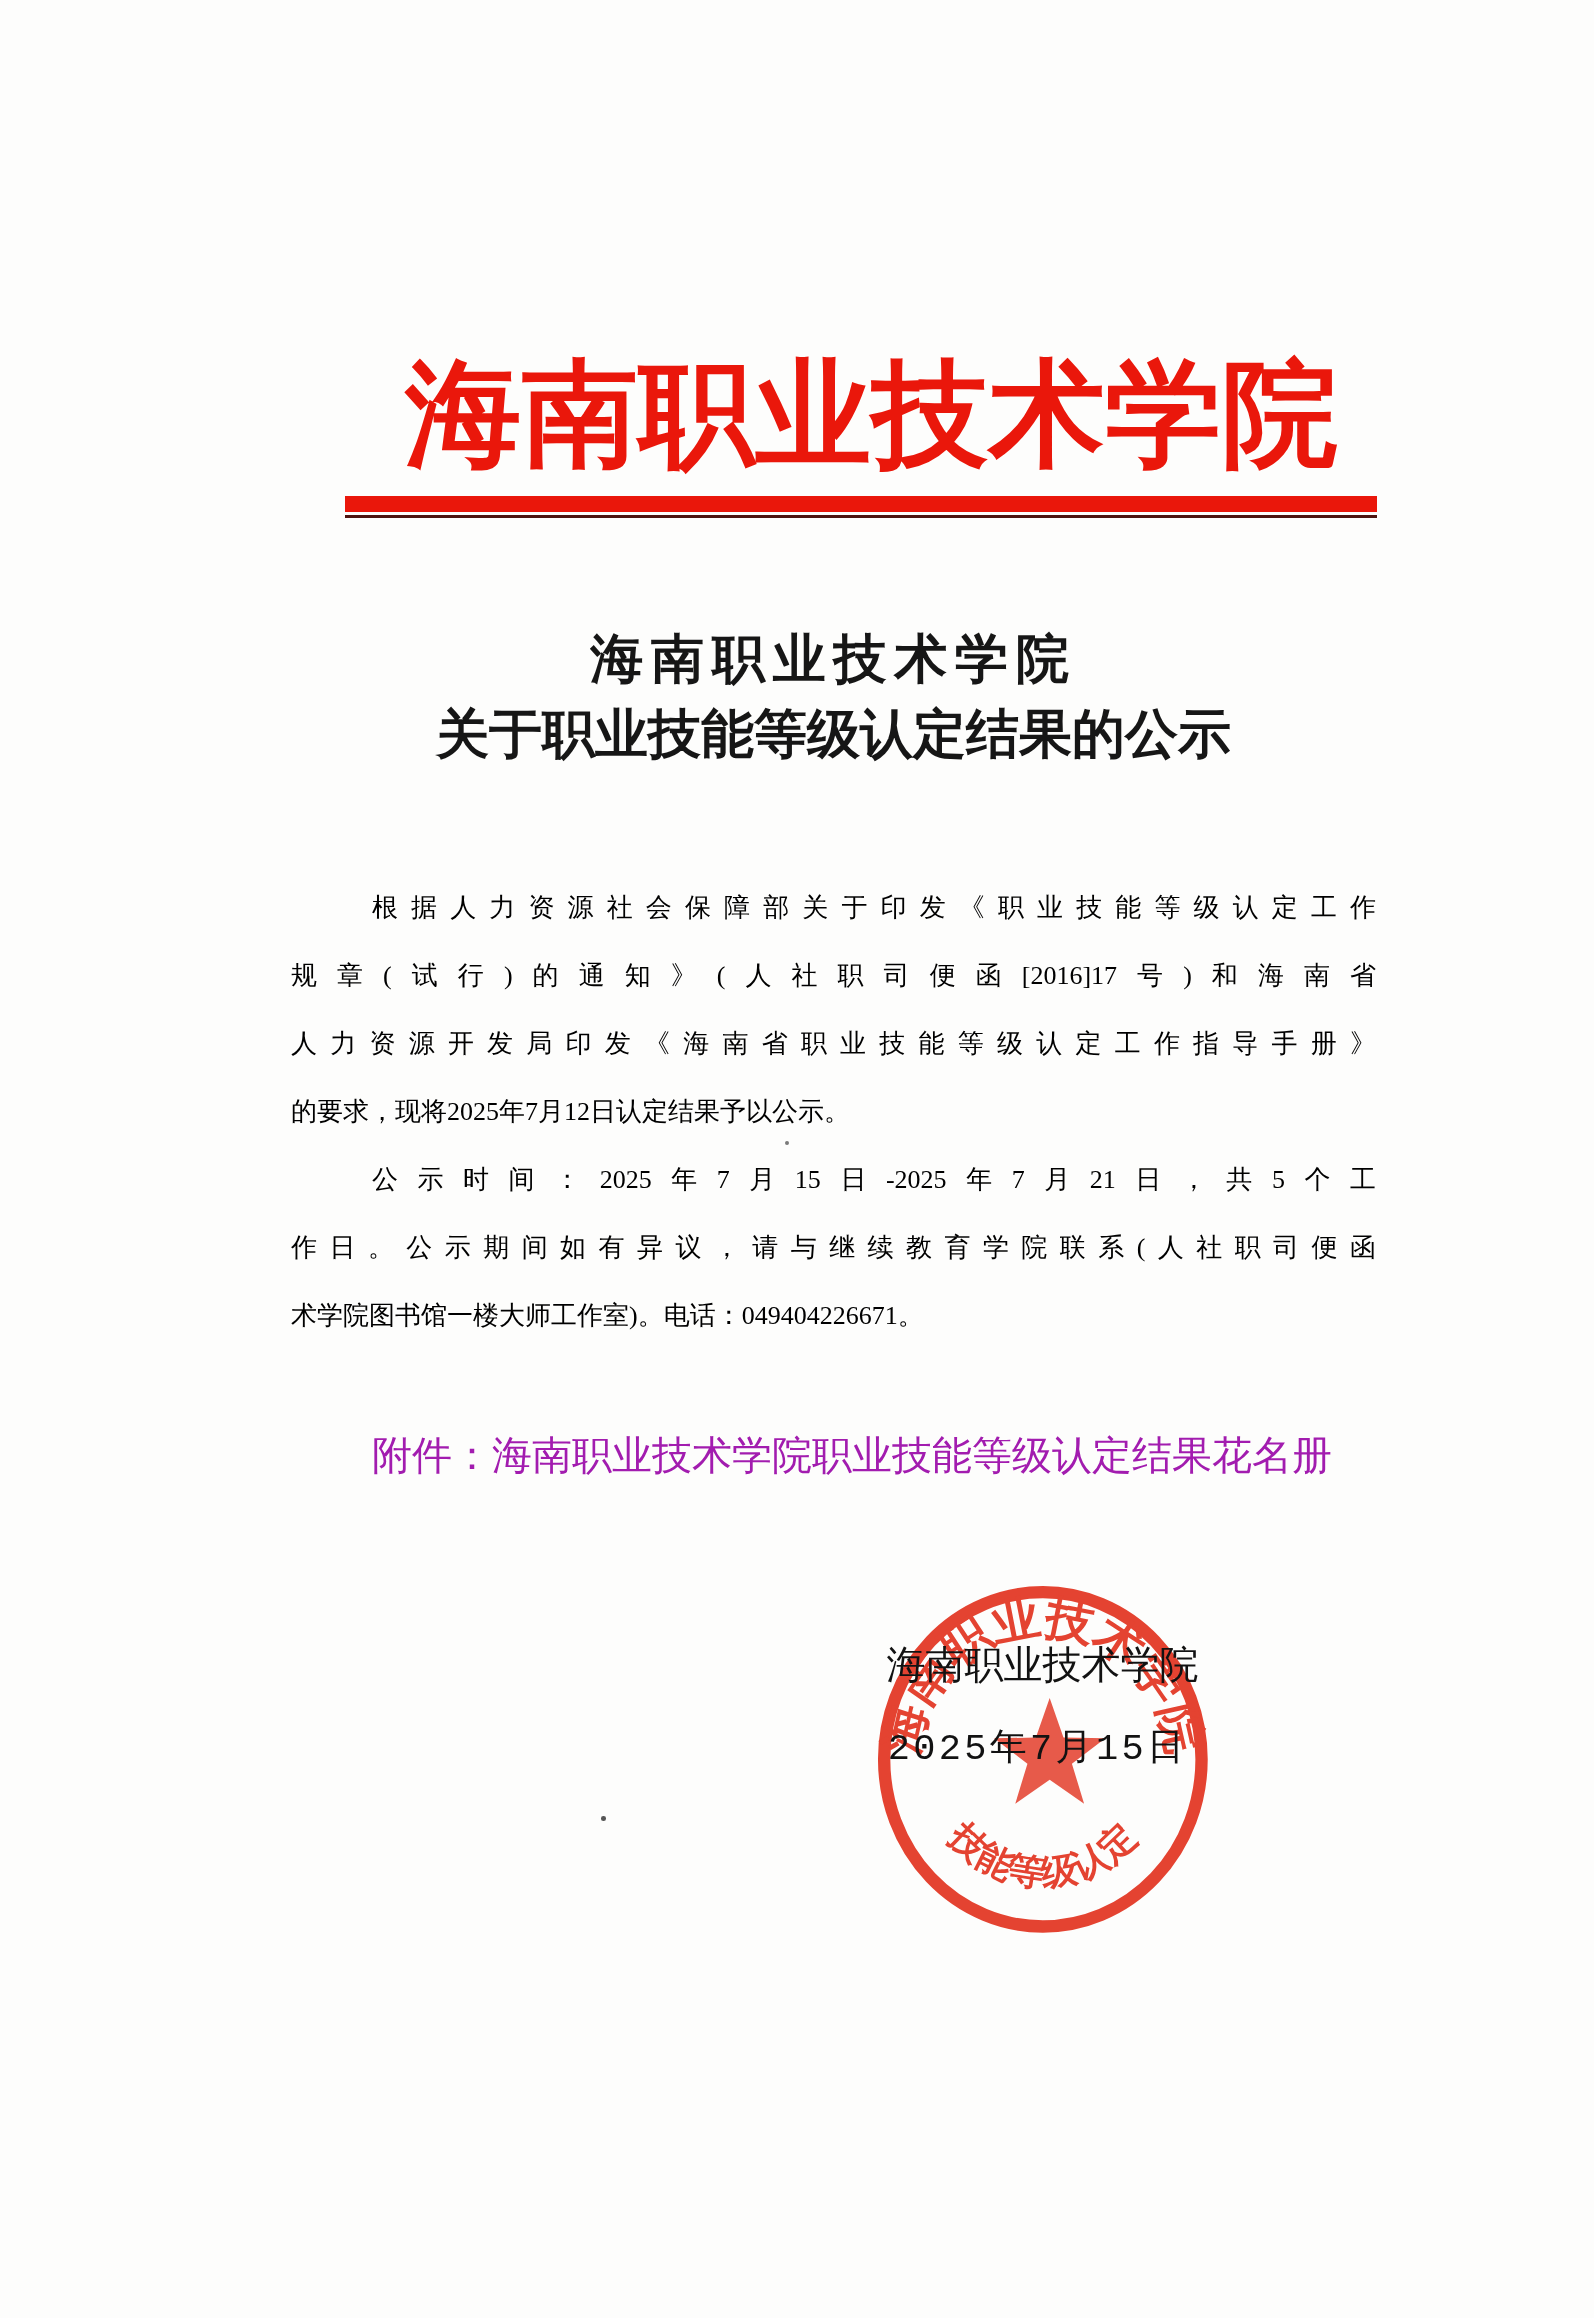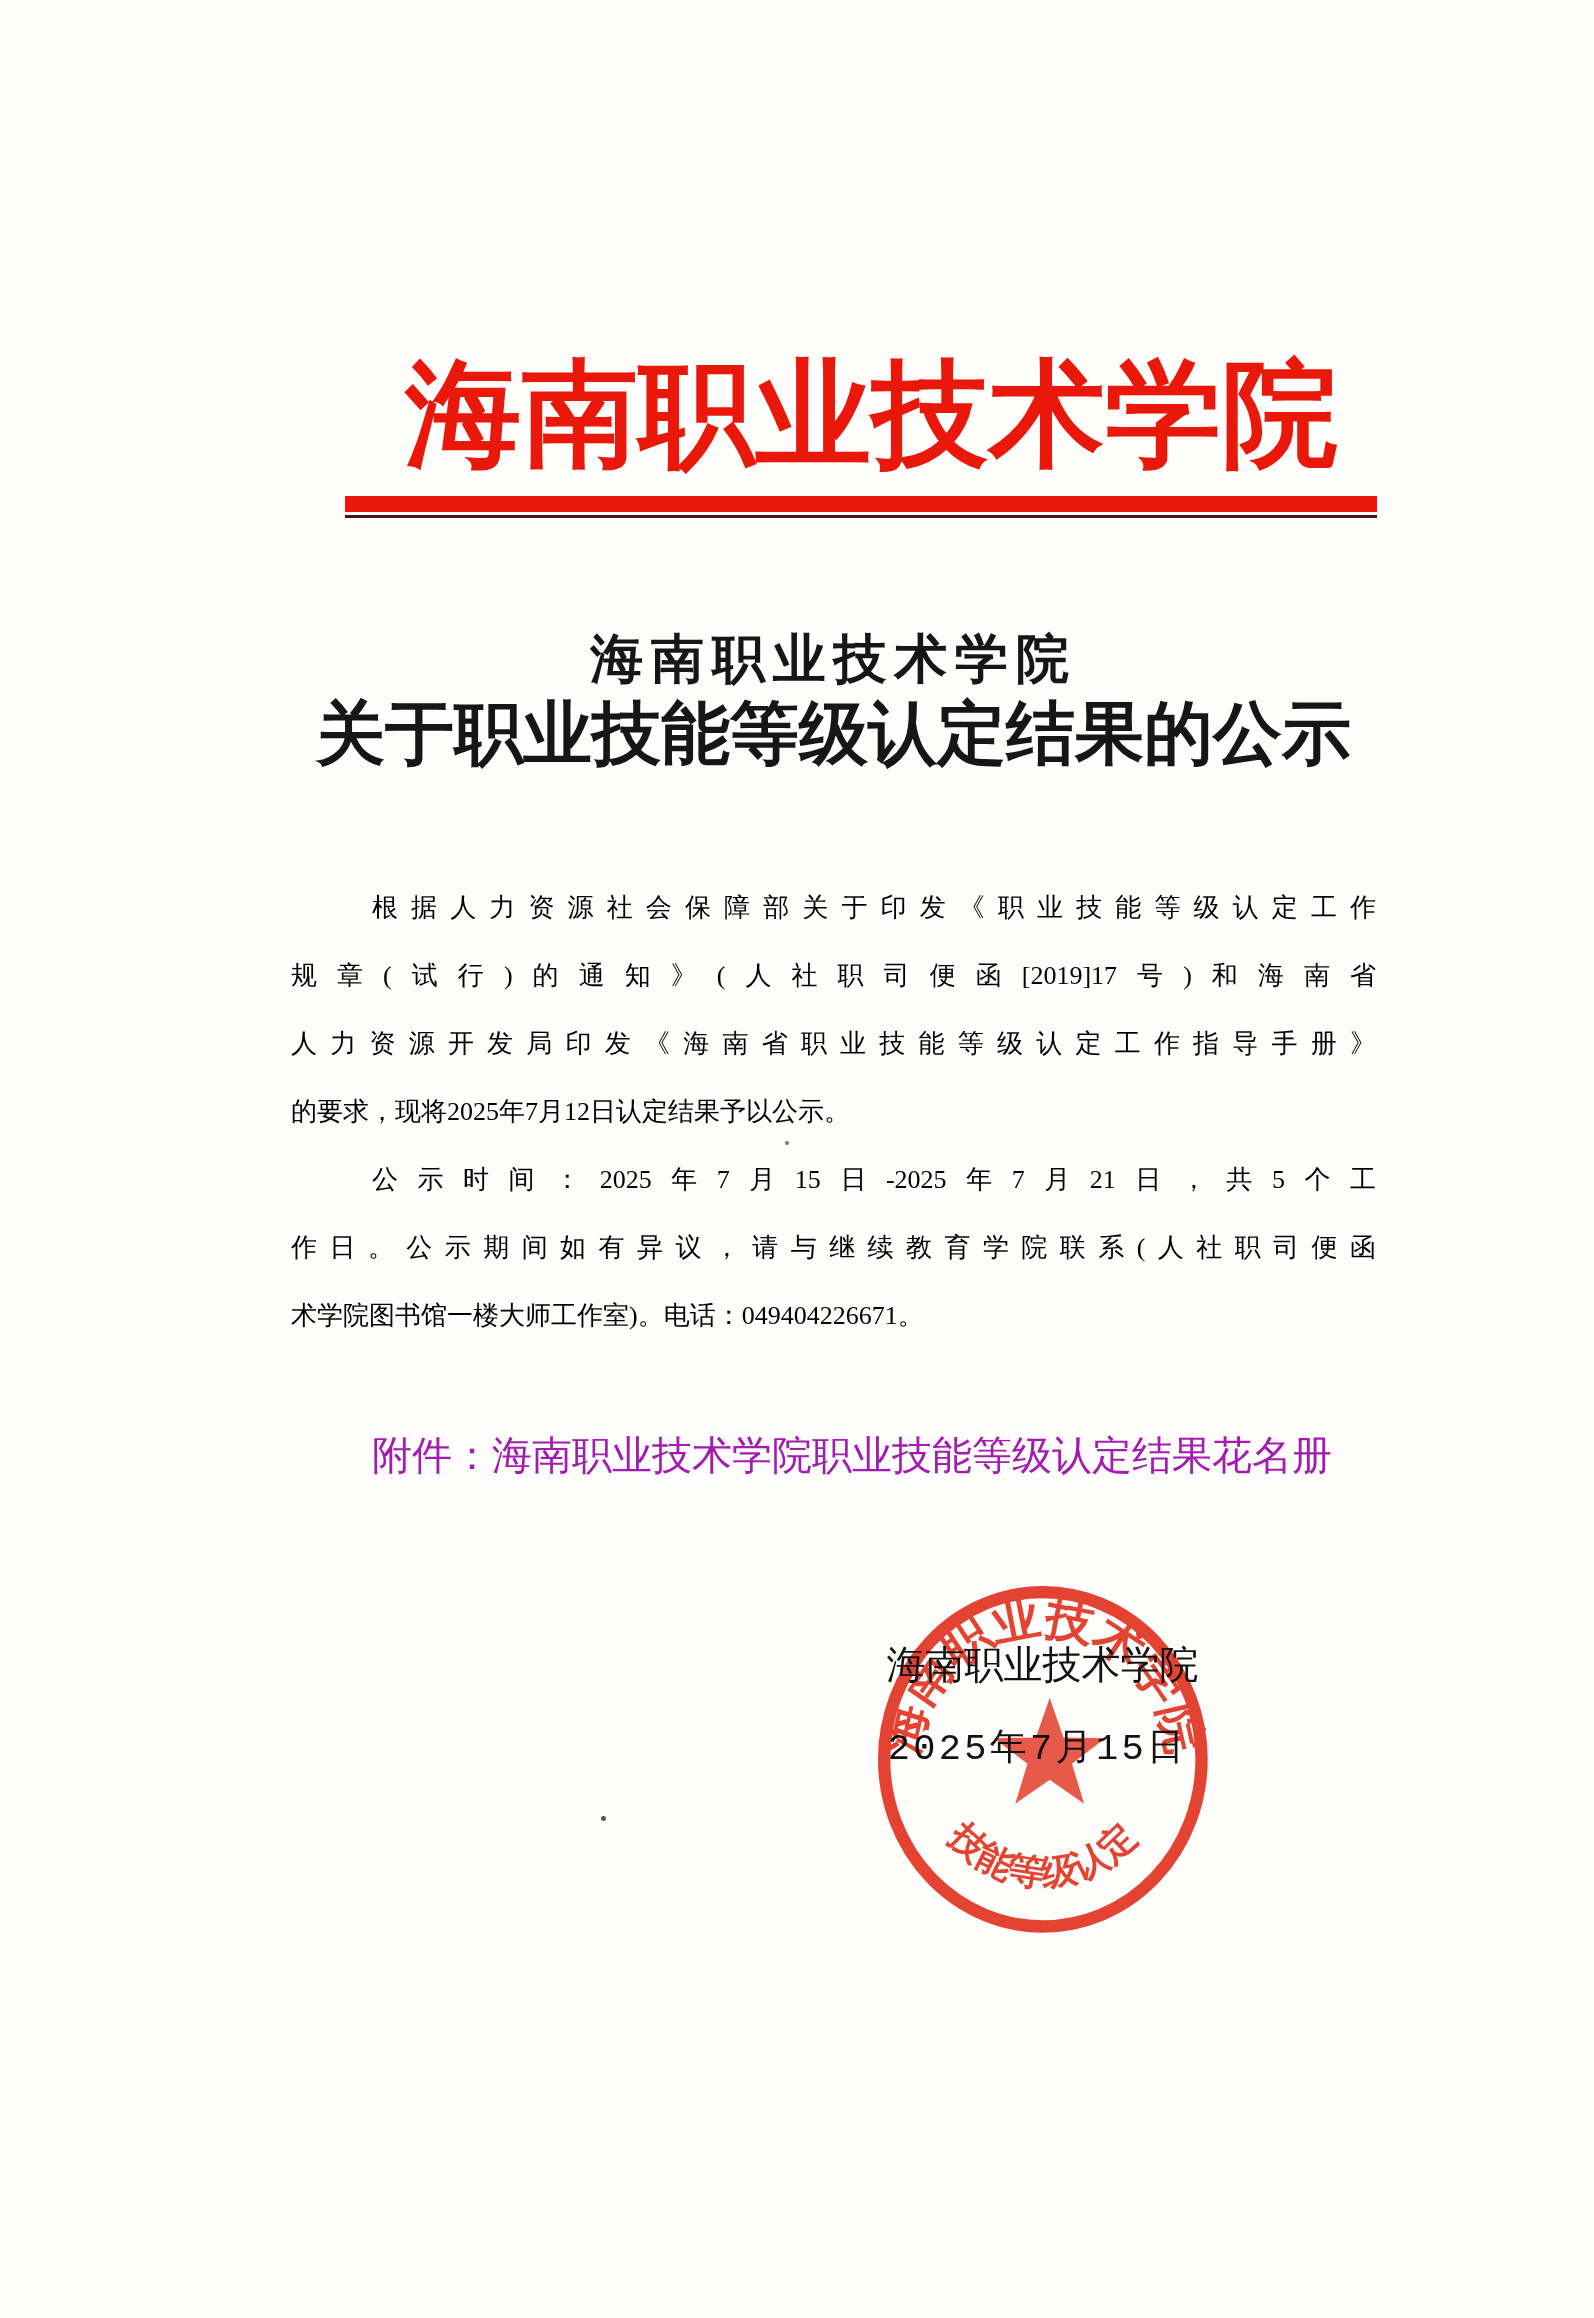--- a/index.html
+++ b/index.html
@@ -24,21 +24,21 @@
   .red-rule-shadow{
     position:absolute; left:345px; top:515px; width:1032px; height:2.6px;
     background:#4d1410;
   }
   
   .doc-title{
     position:absolute; left:291px; top:622px; width:1085px;
     text-align:center; font-weight:bold; color:#161616;
   }
   .doc-title .t1{font-size:53px; line-height:75px; letter-spacing:7.8px; white-space:nowrap;}
-  .doc-title .t2{font-size:69px; line-height:75px; letter-spacing:0px; white-space:nowrap;}
+  .doc-title .t2{font-size:53px; line-height:75px; letter-spacing:0px; white-space:nowrap;}
   
   .body-text{
     position:absolute; left:291px; top:874px; width:1085px;
     font-size:26px; color:#000000;
   }
   .body-text .line{
     height:68px; line-height:68px;
     text-align:justify; text-align-last:justify;
   }
   .body-text .line.indent{text-indent:81px;}
@@ -78,21 +78,21 @@
   <div class="red-rule"></div>
   <div class="red-rule-shadow"></div>
 
   <div class="doc-title">
     <div class="t1">海南职业技术学院</div>
     <div class="t2">关于职业技能等级认定结果的公示</div>
   </div>
 
   <div class="body-text">
     <div class="line indent">根据人力资源社会保障部关于印发《职业技能等级认定工作</div>
-    <div class="line">规章(试行)的通知》(人社职司便函[2019]17号)和海南省</div>
+    <div class="line">规章(试行)的通知》(人社职司便函[2016]17号)和海南省</div>
     <div class="line">人力资源开发局印发《海南省职业技能等级认定工作指导手册》</div>
     <div class="line para-end">的要求，现将2025年7月12日认定结果予以公示。</div>
     <div class="line indent">公示时间：2025年7月15日-2025年7月21日，共5个工</div>
     <div class="line">作日。公示期间如有异议，请与继续教育学院联系(人社职司便函</div>
     <div class="line para-end">术学院图书馆一楼大师工作室)。电话：049404226671。</div>
   </div>
 
   <div class="attachment">附件：海南职业技术学院职业技能等级认定结果花名册</div>
 
   <svg class="seal" viewBox="0 0 545 575" xmlns="http://www.w3.org/2000/svg">

